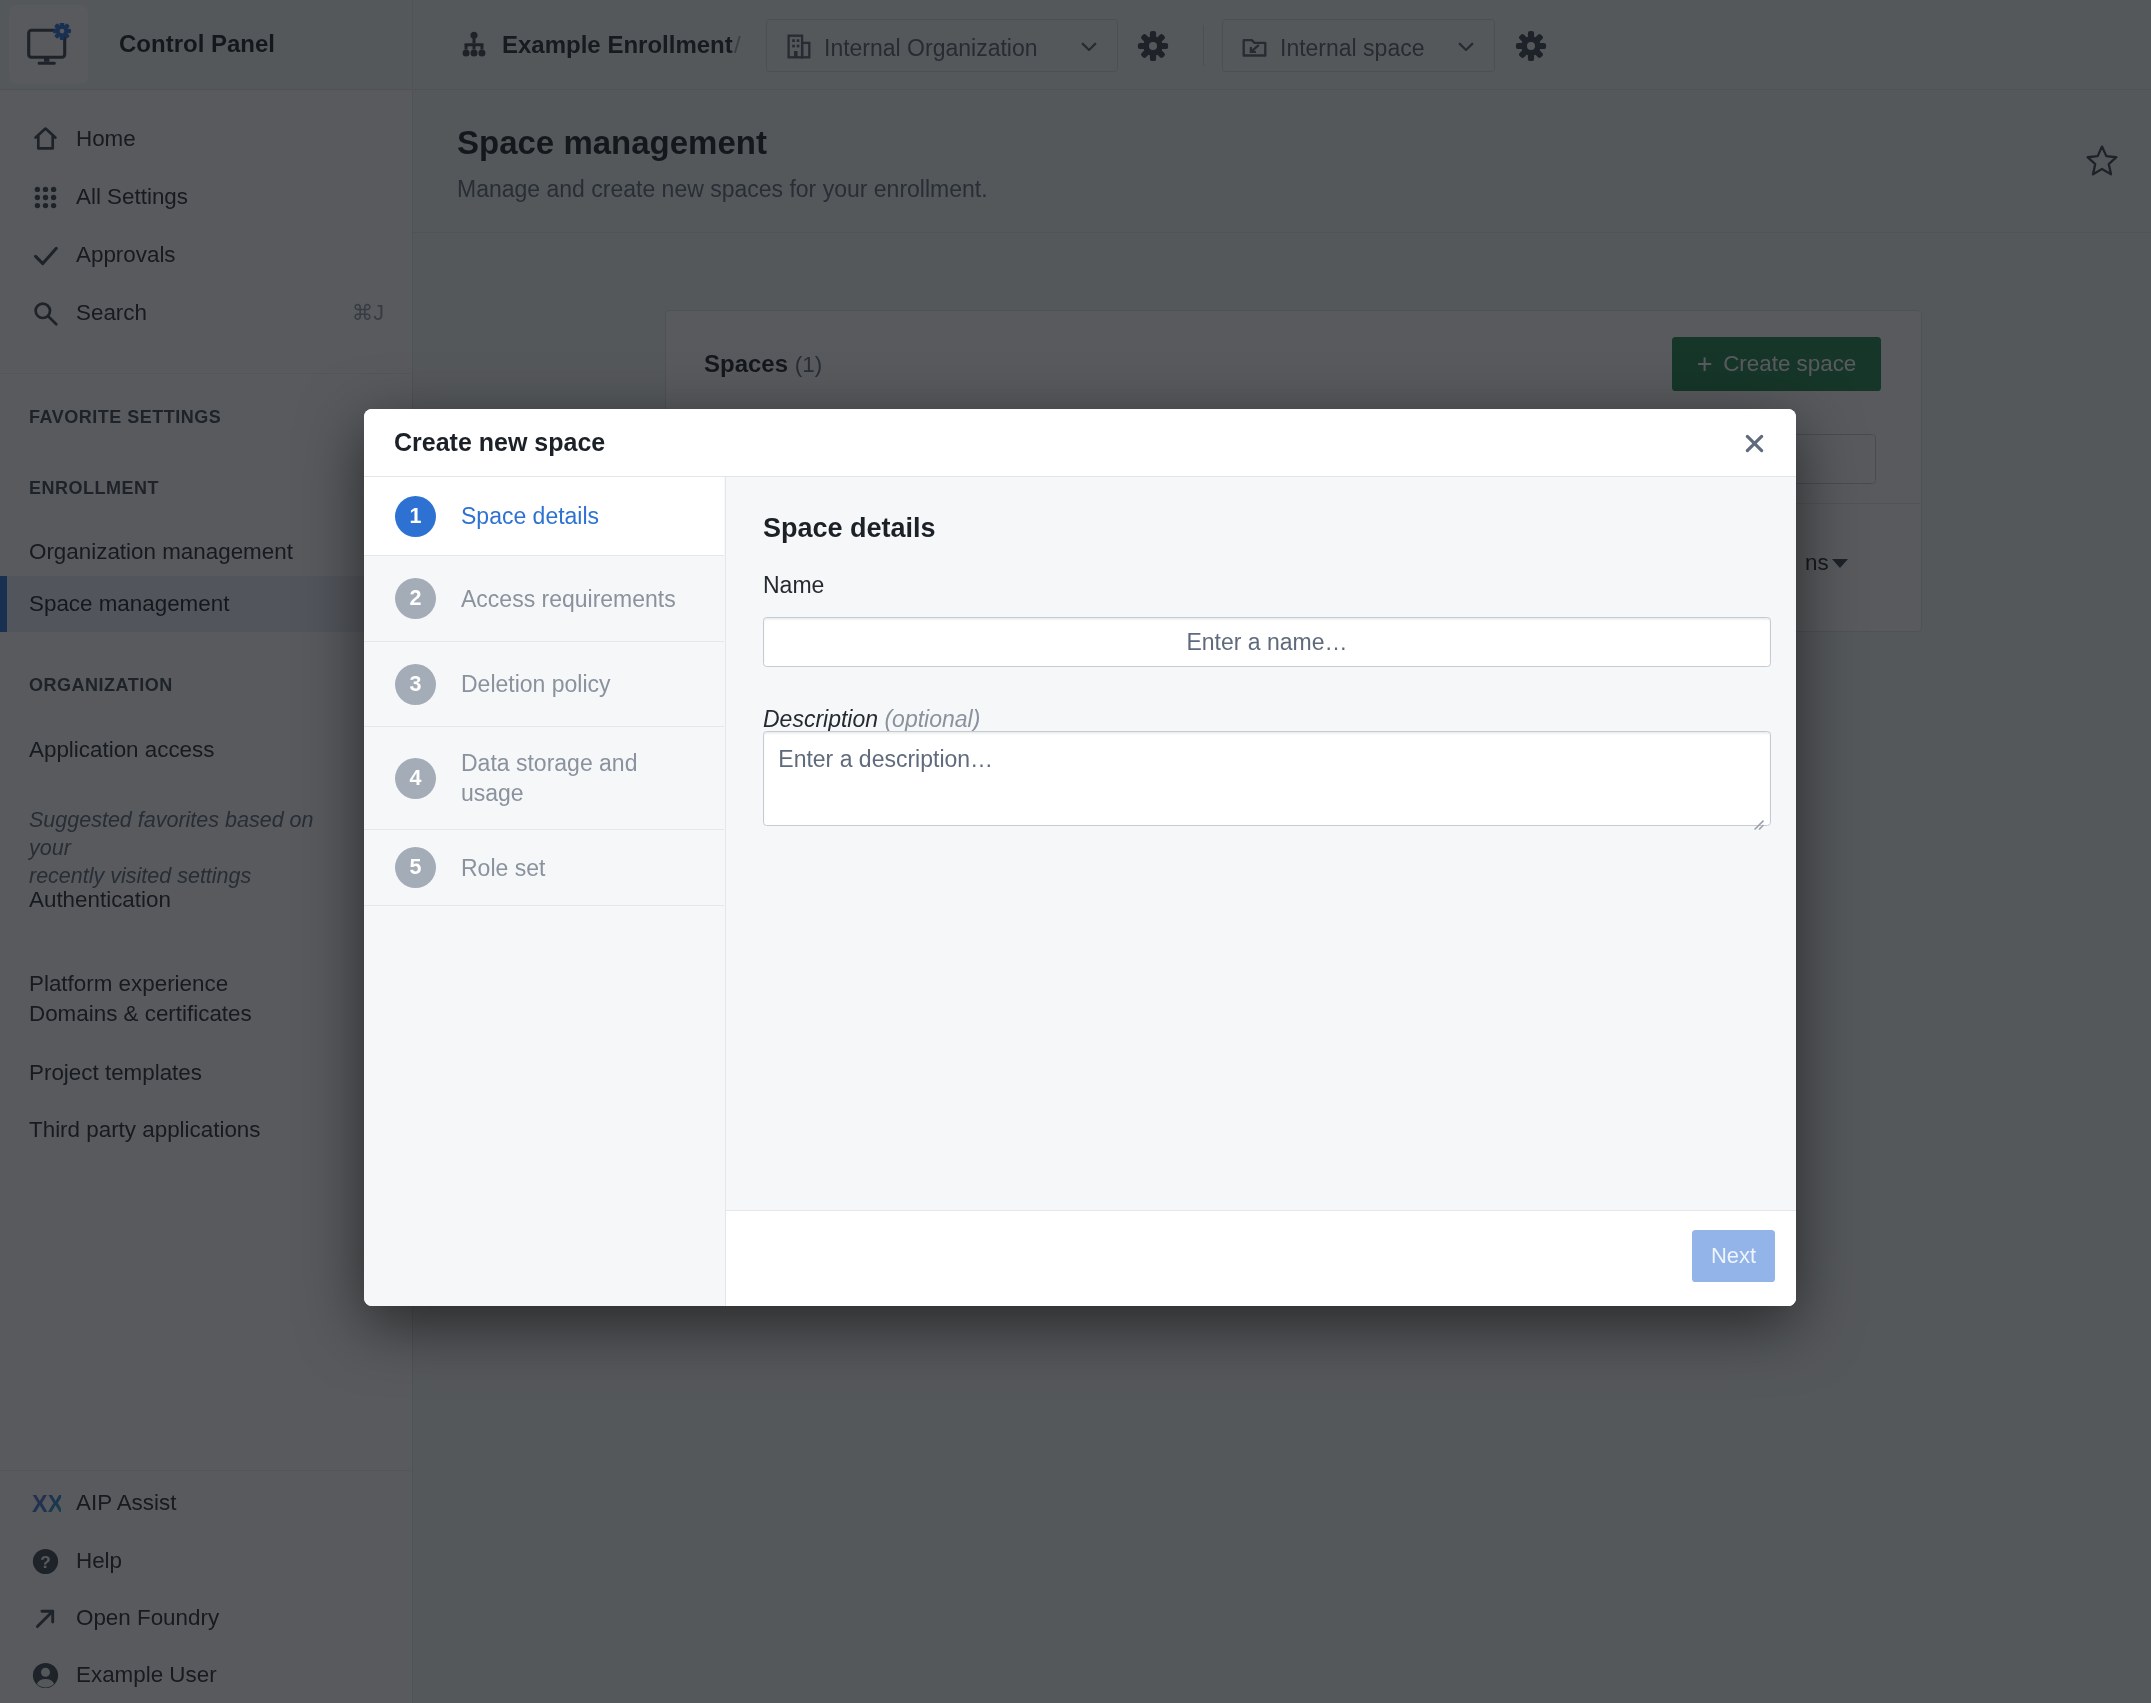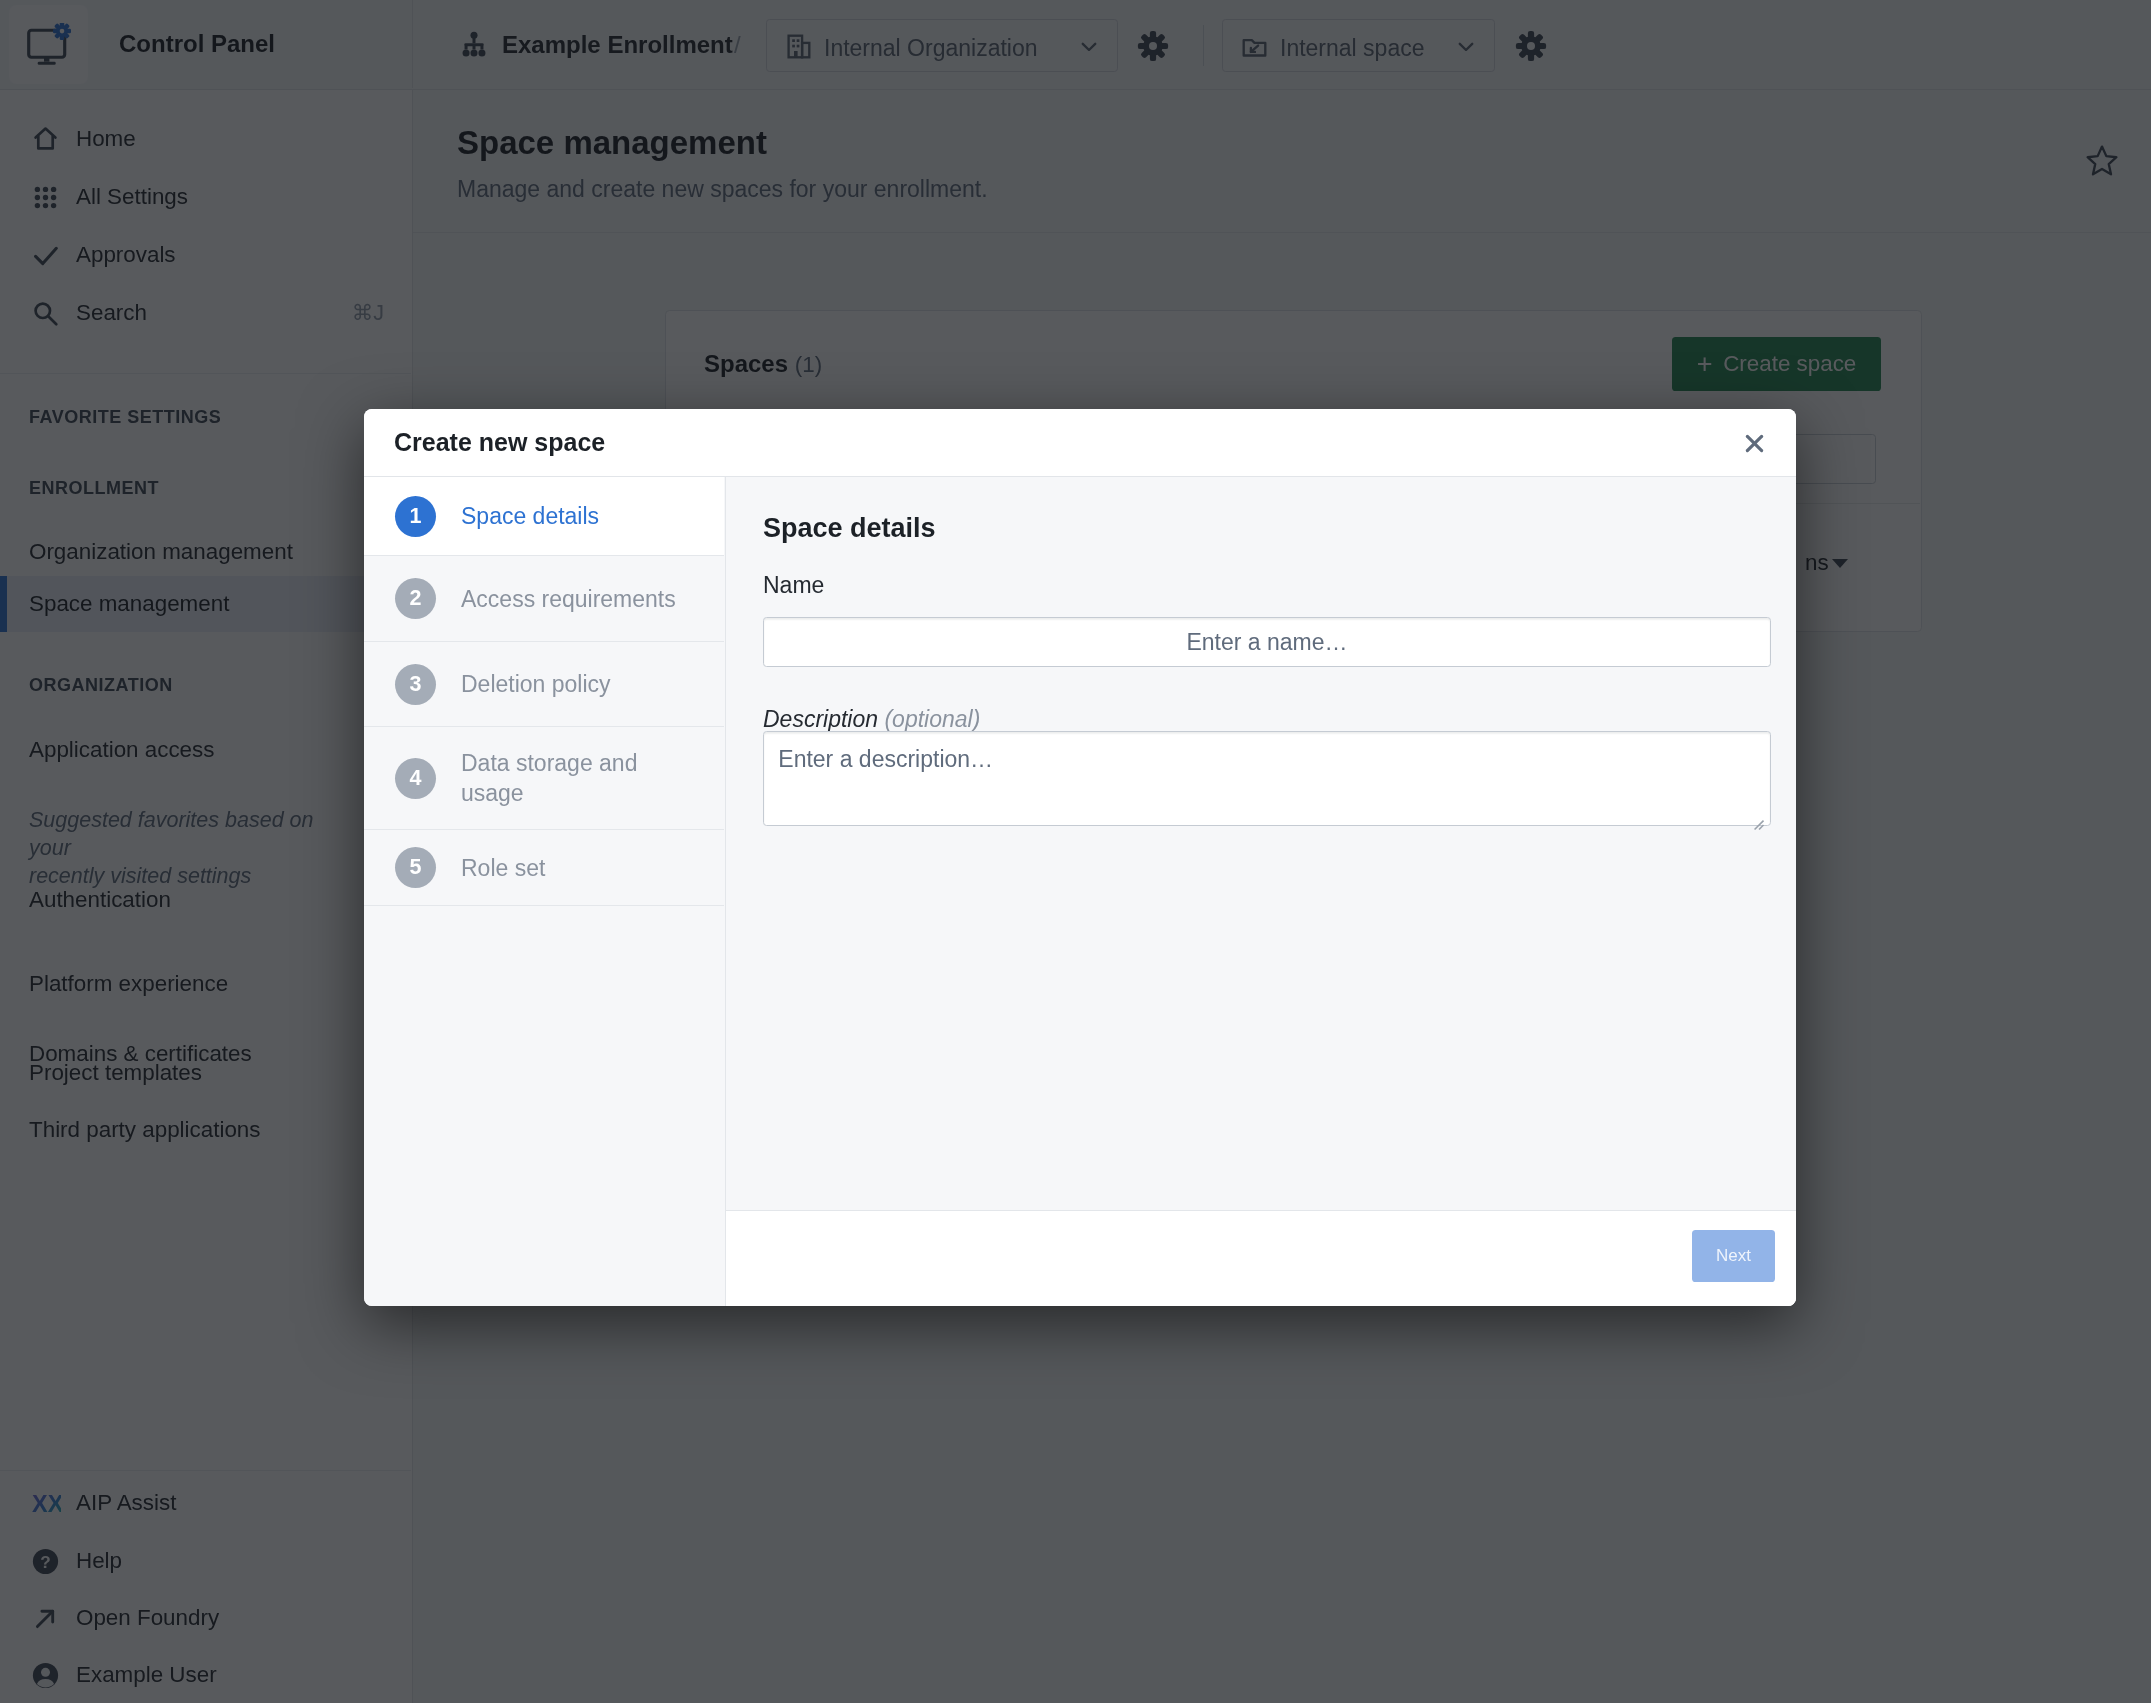--- a/index.html
+++ b/index.html
@@ -72,21 +72,21 @@
   .txt-input{position:absolute;left:37px;width:1008px;background:#FFF;border:1.8px solid #C5CBD3;border-radius:3.6px;
              box-sizing:border-box;font-family:inherit;font-size:23px;color:#1C2127;padding:0 14.3px;
              box-shadow:inset 0 1.8px 1.8px rgba(17,20,24,0.08);}
   .txt-input::placeholder{color:#5F6B7C;opacity:1;}
   #name-input{top:140px;height:50px;text-align:center;}
   #desc-input{top:254px;height:95px;padding:12.5px 14.3px;resize:none;line-height:29px;}
   #resize-handle{position:absolute;left:1025px;top:340px;pointer-events:none;}
   #panel-footer{position:absolute;left:0;top:733px;width:1070px;height:96px;background:#FFF;
                 border-top:1.8px solid #E3E6EA;box-sizing:border-box;}
   #next-btn{position:absolute;left:966px;top:19px;width:83px;height:52px;background:#92B4E8;border:none;
-            border-radius:3.6px;color:rgba(255,255,255,0.85);font-size:17px;font-family:inherit;cursor:default;}
+            border-radius:3.6px;color:rgba(255,255,255,0.85);font-size:22px;font-family:inherit;cursor:default;}
   svg{display:block;}
 </style>
 </head>
 <body>
 
 <div id="root">
 
   <div id="topbar">
     <div id="brand">
       <div id="logo-tile">
@@ -258,21 +258,21 @@
       <span>Suggested favorites based on your</span><br>
       <span>recently visited settings</span>
     </div>
 
     <div class="srow plain" style="top:782px;">
       <span class="lb">Authentication</span>
     </div>
     <div class="srow plain" style="top:866px;">
       <span class="lb">Platform experience</span>
     </div>
-    <div class="srow plain" style="top:936px;padding-left:37px;">
+    <div class="srow plain" style="top:896px;padding-left:37px;">
       <span class="lb">Domains &amp; certificates</span>
     </div>
     <div class="srow plain" style="top:1012px;">
       <span class="lb">Third party applications</span>
     </div>
     <div class="srow plain" style="top:955px;">
       <span class="lb">Project templates</span>
     </div>
 
     <div class="sdivider" style="top:1380px;"></div>

